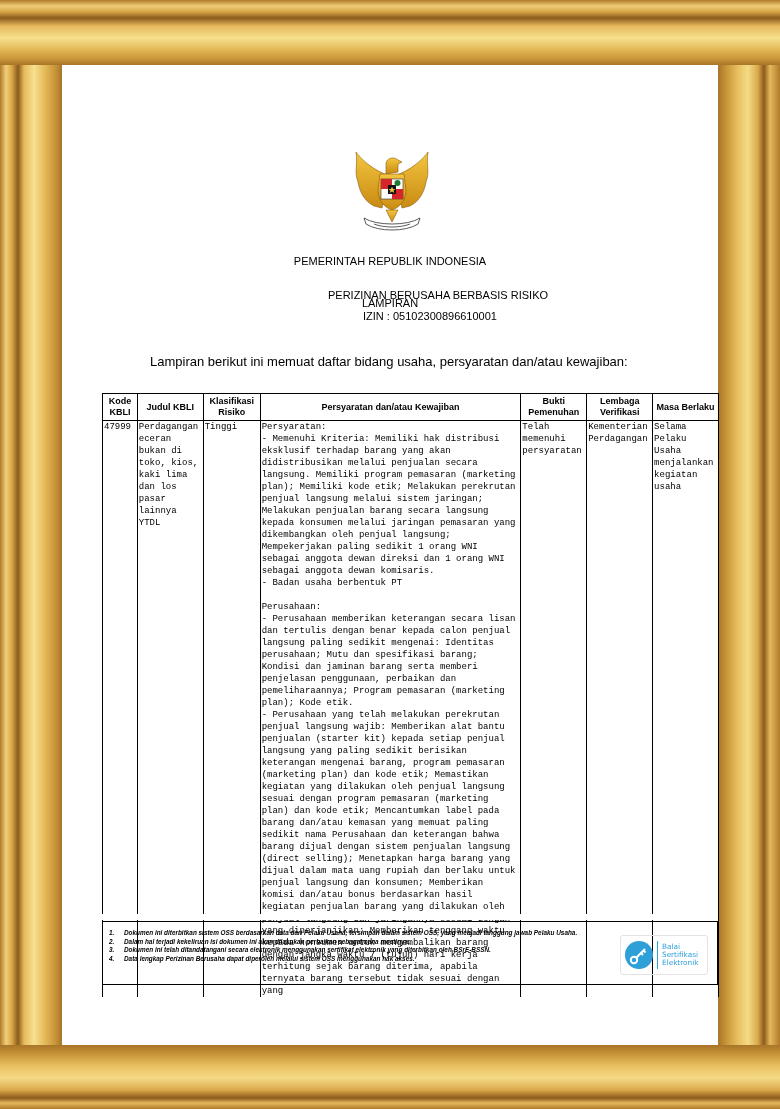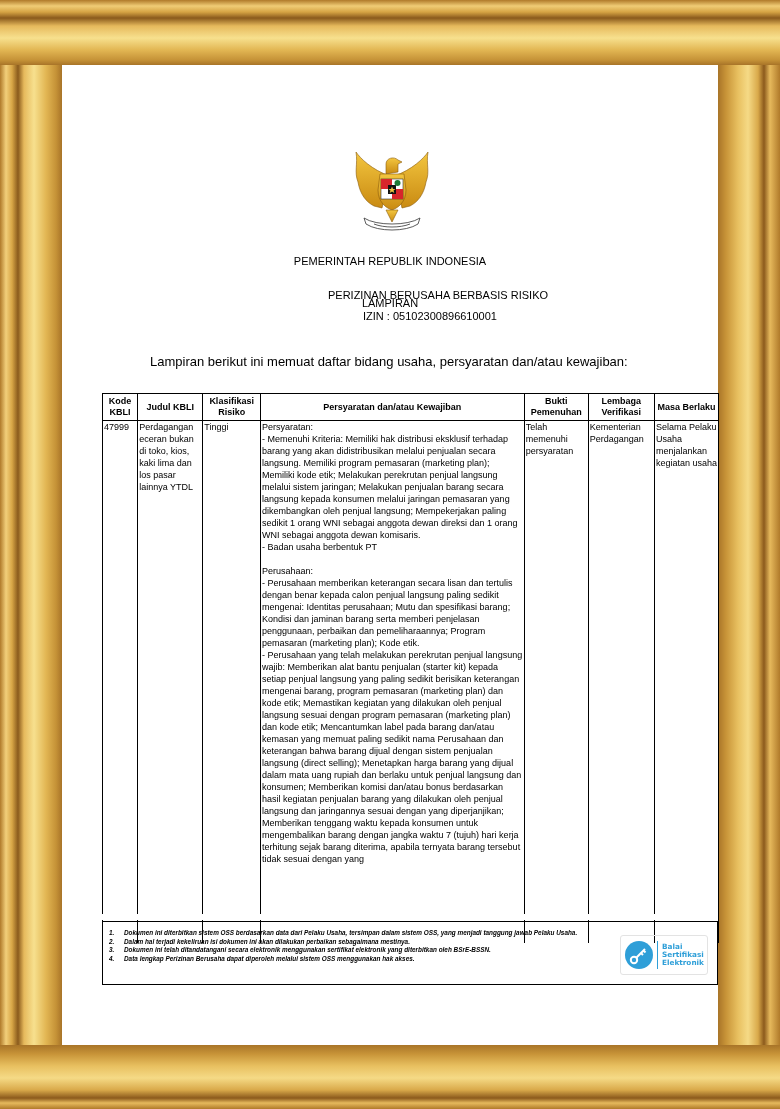--- a/index.html
+++ b/index.html
@@ -47,21 +47,21 @@
     position:absolute; left:40px; top:328px; width:617px;
     border-collapse:collapse; font-size:9px; line-height:12px;
   }
   table.main th, table.main td {
     border:1px solid #000; vertical-align:top; padding:0 1px; text-align:left;
   }
   table.main th {
     font-weight:bold; text-align:center; vertical-align:middle; font-size:9px; line-height:11px;
     height:26px; border-width:1.5px;
   }
-  table.main td { border-top:1px solid #000; border-bottom:none; }
+  table.main td { border-top:1px solid #000; border-bottom:none;font-family:Liberation Mono, monospace; }
   .body-row td { height:522px; }
   .req p { margin:0; }
   .clip {
     position:absolute; left:0; top:849px; width:656px; height:6px; background:#fff;
   }
   .footer {
     position:absolute; left:40px; top:856px; width:614px; height:62px;
     border:1.5px solid #000; font-size:6.4px; font-style:italic; font-weight:bold;
   }
   .footer ol { margin:0; padding:7px 0 0 6px; list-style:none; width:480px; }
@@ -69,21 +69,21 @@
   .footer .num { width:15px; flex:none; }
   .bse {
     position:absolute; right:9px; top:13px; width:86px; height:38px;
     border:1px solid #e3e3e3; border-radius:3px; display:flex; align-items:center;
   }
   .bse-circle {
     width:28px; height:28px; border-radius:50%; background:#2f9fd8; margin-left:4px;
     display:flex; align-items:center; justify-content:center;
   }
   .bse-bar { width:1px; height:28px; background:#2f9fd8; margin:0 4px; }
-  .bse-text { color:#2f9fd8; font-style:normal; font-weight:bold; font-size:7.3px; line-height:8.3px; font-family:"DejaVu Sans", sans-serif; }
+  .bse-text { color:#2f9fd8; font-style:normal; font-weight:normal; font-size:7.3px; line-height:8.3px; font-family:"DejaVu Sans", sans-serif; }
 </style>
 </head>
 <body>
 
 <div class="frame"></div>
 <div class="frame-tb"></div>
 
 <div class="page">
 
   <svg class="emblem" viewBox="0 0 80 88">

